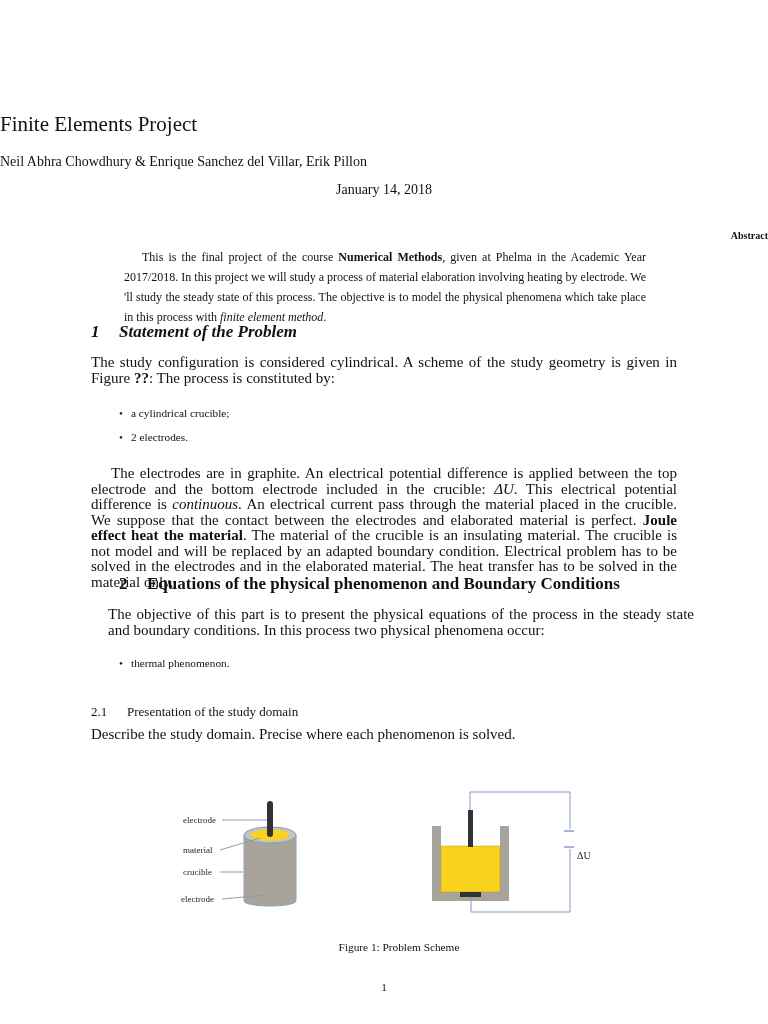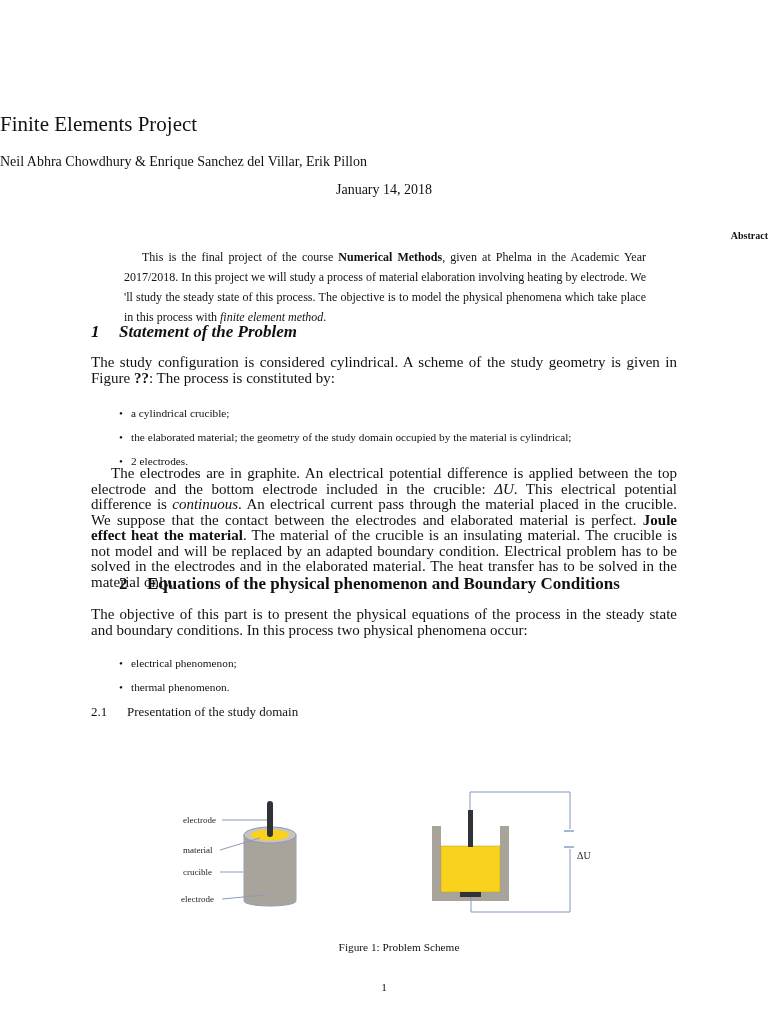--- a/index.html
+++ b/index.html
@@ -51,39 +51,38 @@
   <div class="abstract-head">Abstract</div>
   <div class="abstract"><span>This is the final project of the course </span><b>Numerical Methods</b><span>, given at Phelma in the Academic Year 2017/2018. In this project we will study a process of material elaboration involving heating by electrode. We 'll study the steady state of this process. The objective is to model the physical phenomena which take place in this process with </span><i>finite element method</i><span>.</span></div>
 
   <div class="sec" style="top:322px;font-style:italic;">
     <span class="num">1</span><span>Statement of the Problem</span>
   </div>
   <div class="para" style="top:355px;"><span>The study configuration is considered cylindrical. A scheme of the study geometry is given in Figure </span><b>??</b><span>: The process is constituted by:</span></div>
 
   <ul class="bullets" style="top:398px;">
     <li>a cylindrical crucible;</li>
-    <li>the elaborated material; the geometry of the study domain occupied by the material is cylindrical;</li>
     <li>2 electrodes.</li>
   </ul>
 
   <div class="para indent" style="top:466px;"><span>The electrodes are in graphite. An electrical potential difference is applied between the top electrode and the bottom electrode included in the crucible: </span><i>ΔU</i><span>. This electrical potential difference is </span><i>continuous</i><span>. An electrical current pass through the material placed in the crucible. We suppose that the contact between the electrodes and elaborated material is perfect. </span><b>Joule effect heat the material</b><span>. The material of the crucible is an insulating material. The crucible is not model and will be replaced by an adapted boundary condition. Electrical problem has to be solved in the electrodes and in the elaborated material. The heat transfer has to be solved in the material only.</span></div>
 
   <div class="sec" style="top:574px;margin-left:28px;">
     <span class="num">2</span><span>Equations of the physical phenomenon and Boundary Conditions</span>
   </div>
-  <div class="para" style="top:607px;">The objective of this part is to present the physical equations of the process in the steady state and boundary conditions. In this process two physical phenomena occur:</div>
+  <div class="para" style="top:607px;margin-left:17px;">The objective of this part is to present the physical equations of the process in the steady state and boundary conditions. In this process two physical phenomena occur:</div>
 
   <ul class="bullets" style="top:648px;">
-    <li>electrical phenomenon;</li>
     <li>thermal phenomenon.</li>
   </ul>
 
   <div class="subsec" style="top:704px;">
     <span class="num">2.1</span><span>Presentation of the study domain</span>
   </div>
+  <div class="para" style="top:727px;">Describe the study domain. Precise where each phenomenon is solved.</div>
 
   <div class="figure">
     <svg width="440" height="140" viewBox="0 0 440 140" xmlns="http://www.w3.org/2000/svg">
 
       <g>
         <path d="M74 50 L74 115 Q100 124 126 115 L126 50 Z" fill="#a8a39b" stroke="#8a9bb8" stroke-width="1"></path>
         <ellipse cx="100" cy="116" rx="26" ry="5" fill="#a8a39b" stroke="#8a9bb8" stroke-width="1"></ellipse>
         <rect x="74" y="50" width="52" height="66" fill="#a8a39b"></rect>
         <ellipse cx="100" cy="50" rx="26" ry="8" fill="#c8c3bb" stroke="#8a9bb8" stroke-width="1"></ellipse>
         <ellipse cx="100" cy="50" rx="19" ry="5.5" fill="#f9d21e"></ellipse>

